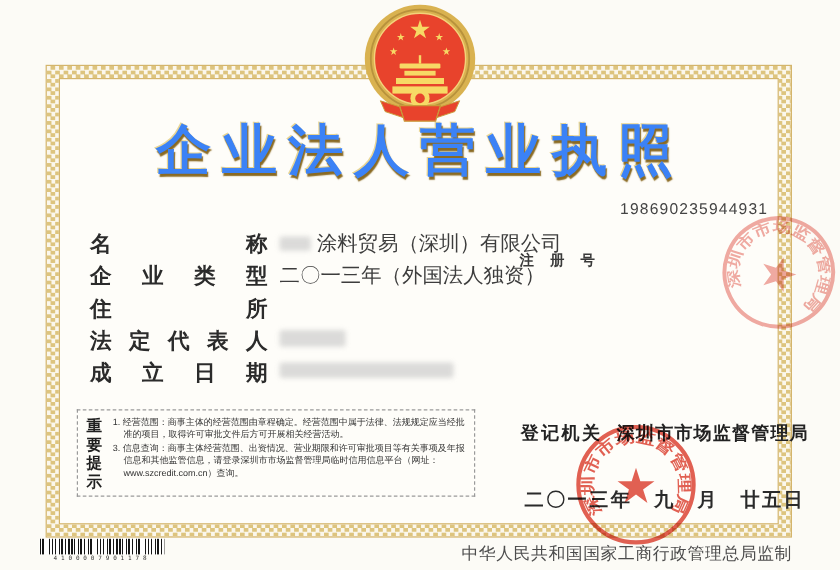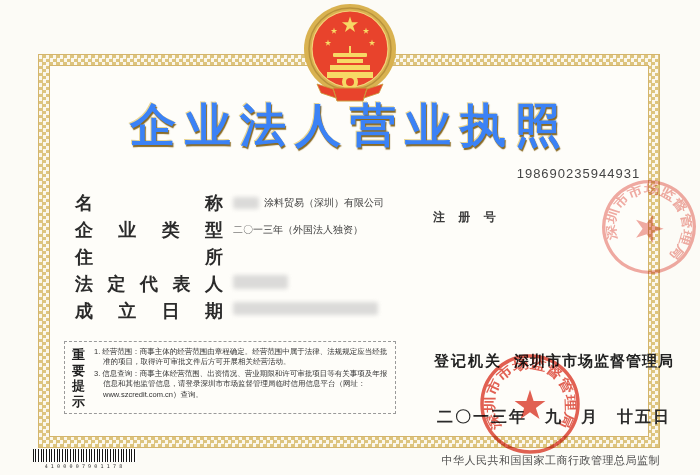--- a/index.html
+++ b/index.html
@@ -25,21 +25,21 @@
   }
   .regno{position:absolute;left:433px;top:166px;display:flex;gap:16px;z-index:2;font-size:12px;color:#3a3a3a;}
   .regno .lbl{letter-spacing:5px;font-weight:600;margin-top:43px;}
   .regno .val{font-size:13px;letter-spacing:1px;color:#444;}
   .fields{position:absolute;left:75px;top:194px;width:580px;z-index:2;}
   .frow{display:flex;margin-bottom:8px;height:19px;align-items:flex-start;}
   .flabel{
     width:148px;flex-shrink:0;display:flex;justify-content:space-between;
     font-size:18px;font-weight:600;color:#2b2b2b;line-height:19px;
   }
-  .fvalue{margin-left:10px;display:flex;align-items:center;gap:5px;font-size:10px;color:#3d3d3d;line-height:17px;white-space:nowrap;}
+  .fvalue{margin-left:10px;display:flex;align-items:center;gap:5px;font-size:17px;color:#3d3d3d;line-height:17px;white-space:nowrap;}
   .redact{display:inline-block;height:12px;background:#c4c4c4;filter:blur(2px);opacity:.6;border-radius:2px;}
   .w26{width:26px;} .w185{width:185px;height:13px;} .w55{width:55px;height:14px;} .w145{width:145px;height:13px;}
   .notice{
     position:absolute;left:64px;top:341px;width:332px;height:73px;z-index:2;
     border:1px dashed #9a9a9a;display:flex;padding:5px 6px;box-sizing:border-box;overflow:hidden;
   }
   .notice-label{width:15px;margin-right:8px;font-size:13px;font-weight:bold;color:#1f1f1f;line-height:15.5px;}
   .notice-label span{display:block;text-align:center;}
   .notice-items{flex:1;font-size:7.5px;line-height:10.4px;color:#333;}
   .notice-items div{padding-left:9px;text-indent:-9px;margin-bottom:1px;}
@@ -48,21 +48,21 @@
   .registrar .val{letter-spacing:1px;font-weight:600;}
   .issue-date{position:absolute;left:437px;top:407px;z-index:2;font-size:16px;font-weight:600;letter-spacing:2px;color:#2a2a2a;}
   .seal-main{position:absolute;left:478px;top:352px;width:104px;height:104px;z-index:4;mix-blend-mode:multiply;opacity:.85;}
   .seal-faint{position:absolute;left:600px;top:178px;width:98px;height:98px;z-index:4;mix-blend-mode:multiply;opacity:.45;transform:rotate(18deg);}
   .barcode{position:absolute;left:33px;top:449px;width:104px;z-index:2;}
   .barcode .bars{
     height:13px;
     background:repeating-linear-gradient(90deg,#151515 0 1px,#fff 1px 2px,#151515 2px 3.5px,#fff 3.5px 5px,#151515 5px 5.7px,#fff 5.7px 8px);
   }
   .barcode .digits{font-family:"DejaVu Sans Mono",monospace;font-size:5px;letter-spacing:3.2px;color:#333;text-align:center;margin-top:1px;}
-  .footer{position:absolute;right:40px;top:453px;z-index:2;font-size:11px;letter-spacing:.5px;color:#4c4c4c;}
+  .footer{position:absolute;right:40px;top:453px;z-index:2;font-size:14px;letter-spacing:.5px;color:#4c4c4c;}
   .seal-text{font-size:12.5px;font-weight:bold;fill:#dd4536;font-family:"Liberation Serif",serif;}
 </style>
 </head>
 <body>
 
 <div class="page">
 
   <div class="frame"></div>
 
   <svg class="emblem" viewBox="0 0 106 100">

